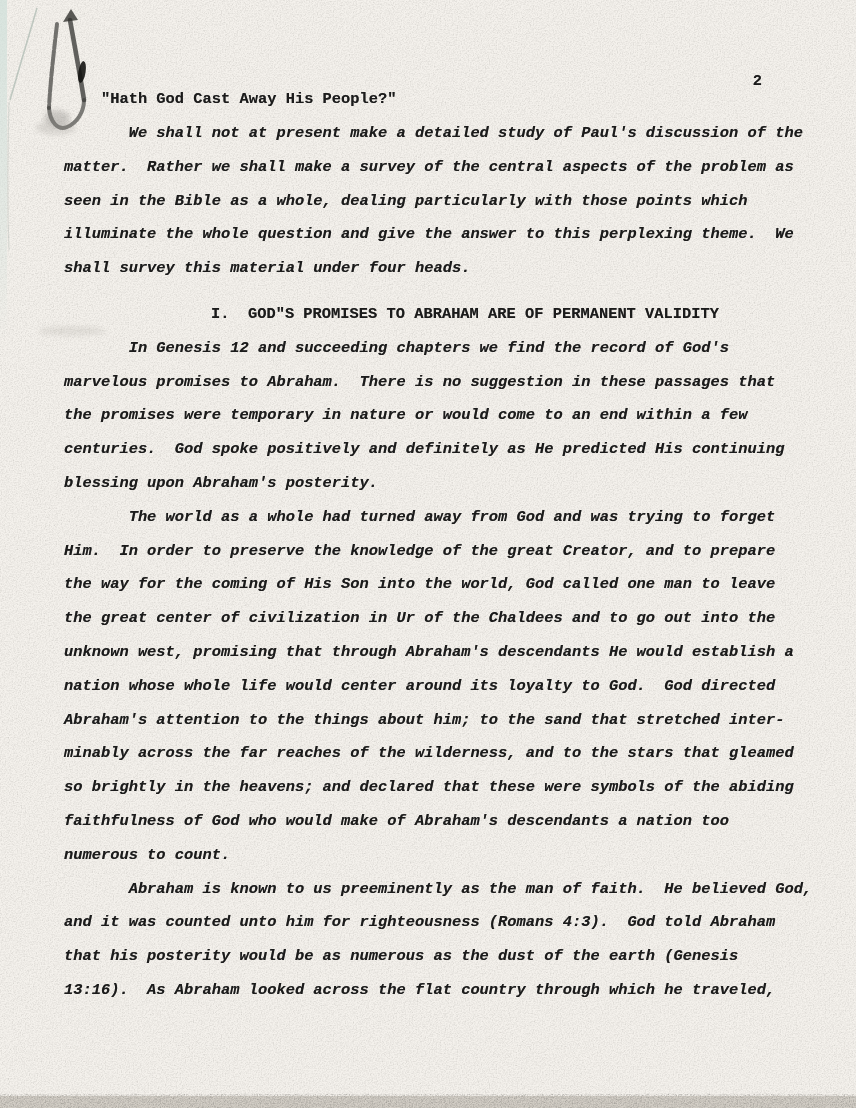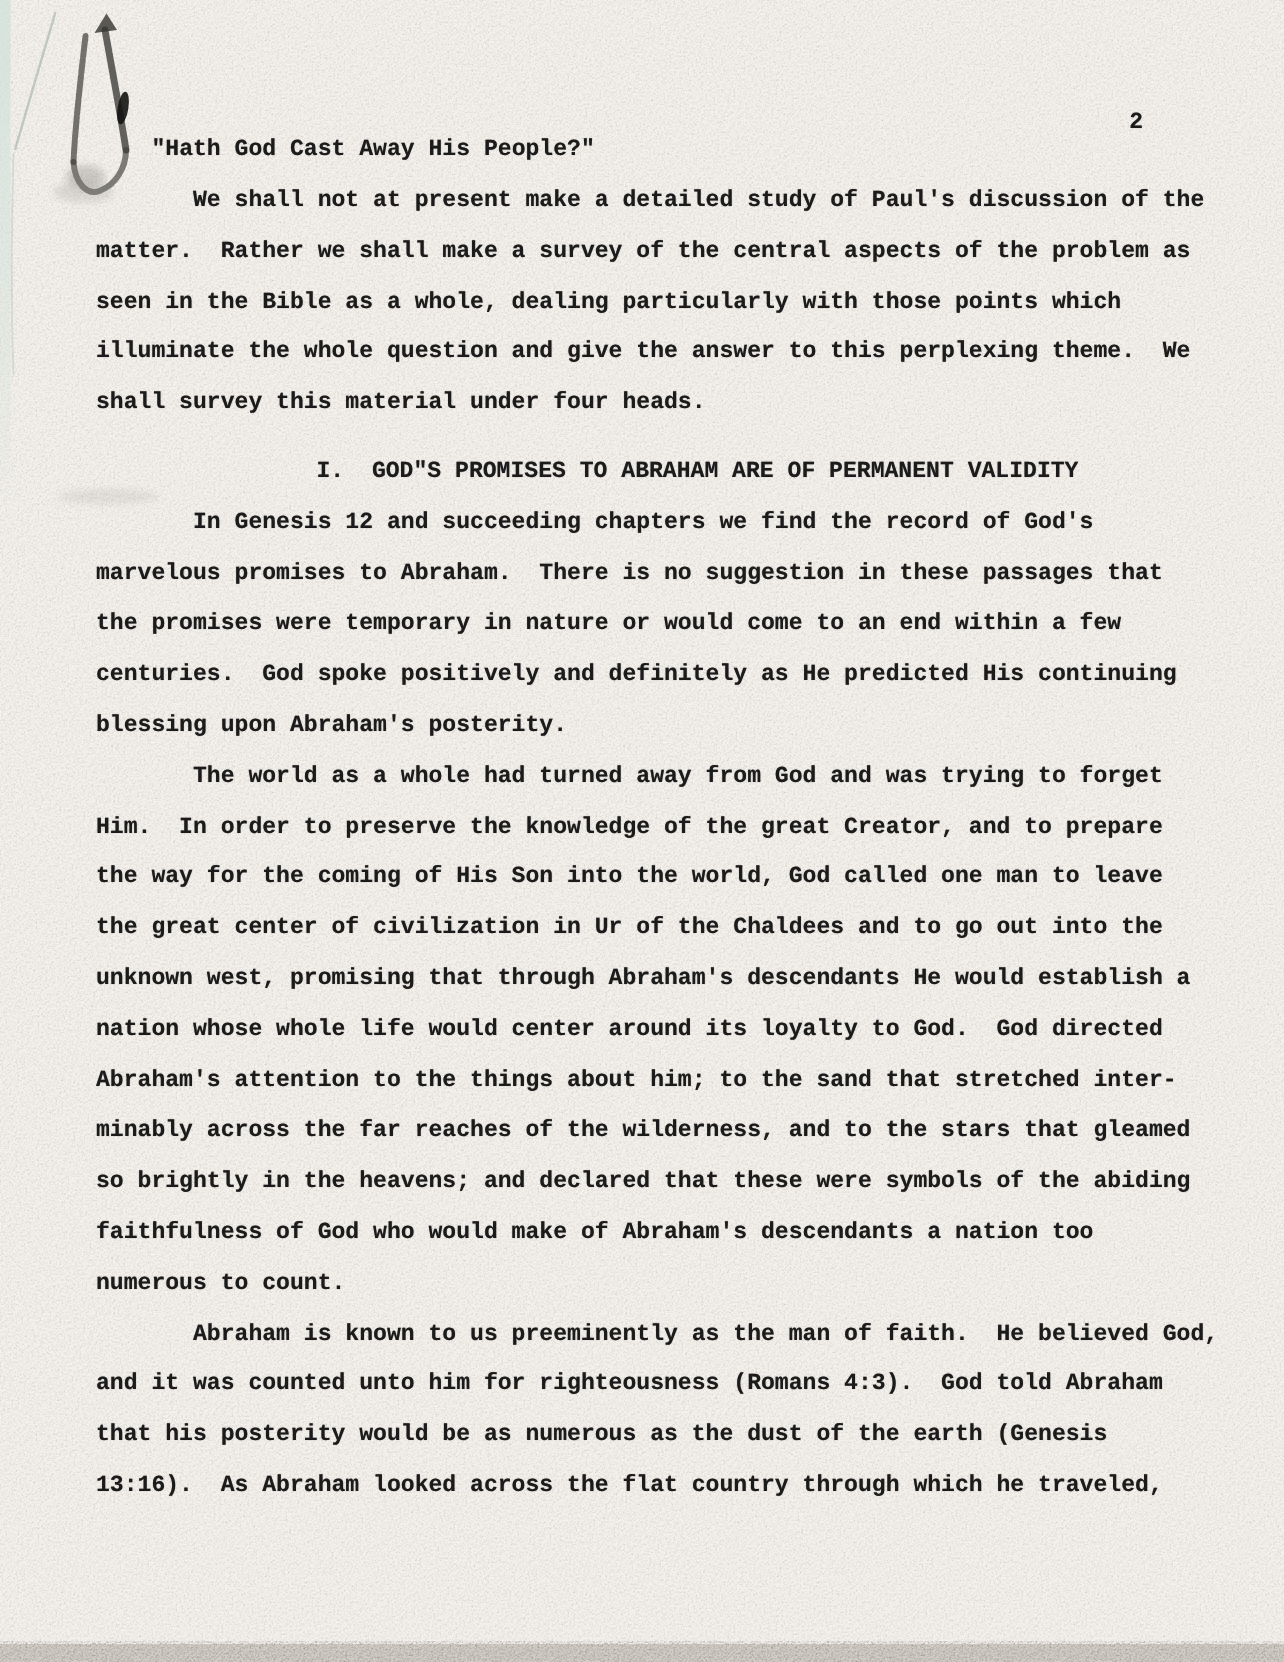--- a/index.html
+++ b/index.html
@@ -36,21 +36,21 @@
   .doc-body {
     position: absolute;
     left: 64px;
     top: 117px;
     width: 744px;
     font-size: 15.4px;
     font-weight: bold;
     line-height: 33.8px;
     white-space: pre;
   }
-  .doc-body .paragraph { margin: 0; }
+  .doc-body .paragraph { margin: 0; font-style: italic; }
   .doc-body .line { height: 33.8px; }
   .doc-body .heading {
     margin-top: 12px;
     padding-left: 147px;
     height: 33.8px;
   }
   
   .header, .doc-body {
     text-shadow: 0 0 0.6px rgba(20,20,20,0.55);
     letter-spacing: 0px;

